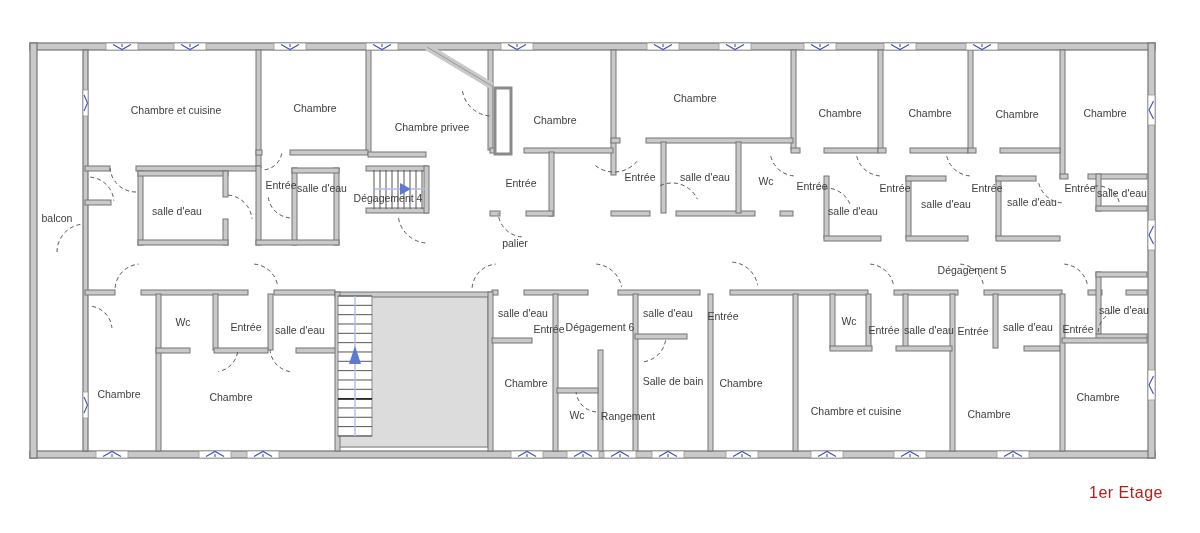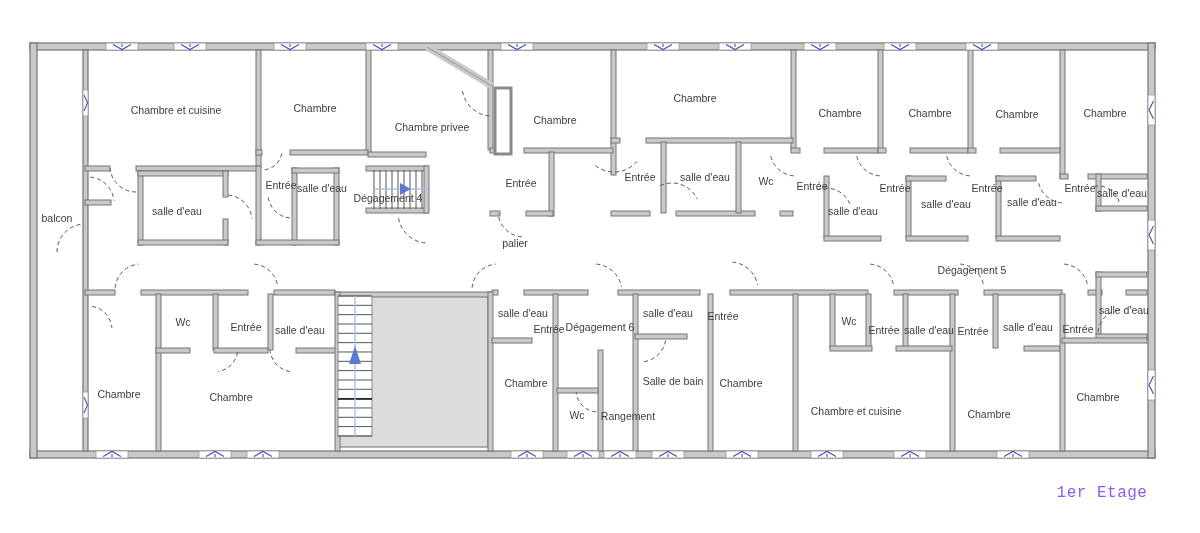--- a/index.html
+++ b/index.html
@@ -1,20 +1,20 @@
 <!DOCTYPE html>
 <html><head>
 <meta charset="utf-8">
 <style>
   html,body{margin:0;padding:0;background:#ffffff;}
   .canvas{position:relative;width:1200px;height:533px;background:#ffffff;overflow:hidden;
           font-family:"Liberation Sans",sans-serif;}
   .canvas svg{position:absolute;left:0;top:0;}
-  .floor-title{position:absolute;left:1032px;top:484px;width:140px;text-align:center;
-               font-size:16px;color:#8b5cf6;letter-spacing:.5px;font-family:Liberation Mono, monospace;}
+  .floor-title{position:absolute;left:1056px;top:484px;width:140px;text-align:center;
+               font-size:16px;color:#b91c1c;letter-spacing:.5px;}
   text.room-label{fill:#3d3d3d;font-family:"Liberation Sans",sans-serif;}
 </style>
 </head>
 <body>
 
 <div class="canvas">
   <svg id="plan-svg" width="1200" height="533" viewBox="0 0 1200 533">
       <g>
         <rect x="338" y="296" width="150" height="151" fill="#dcdcdc" stroke="#9a9a9a" stroke-width="1.5"></rect>
       </g>

